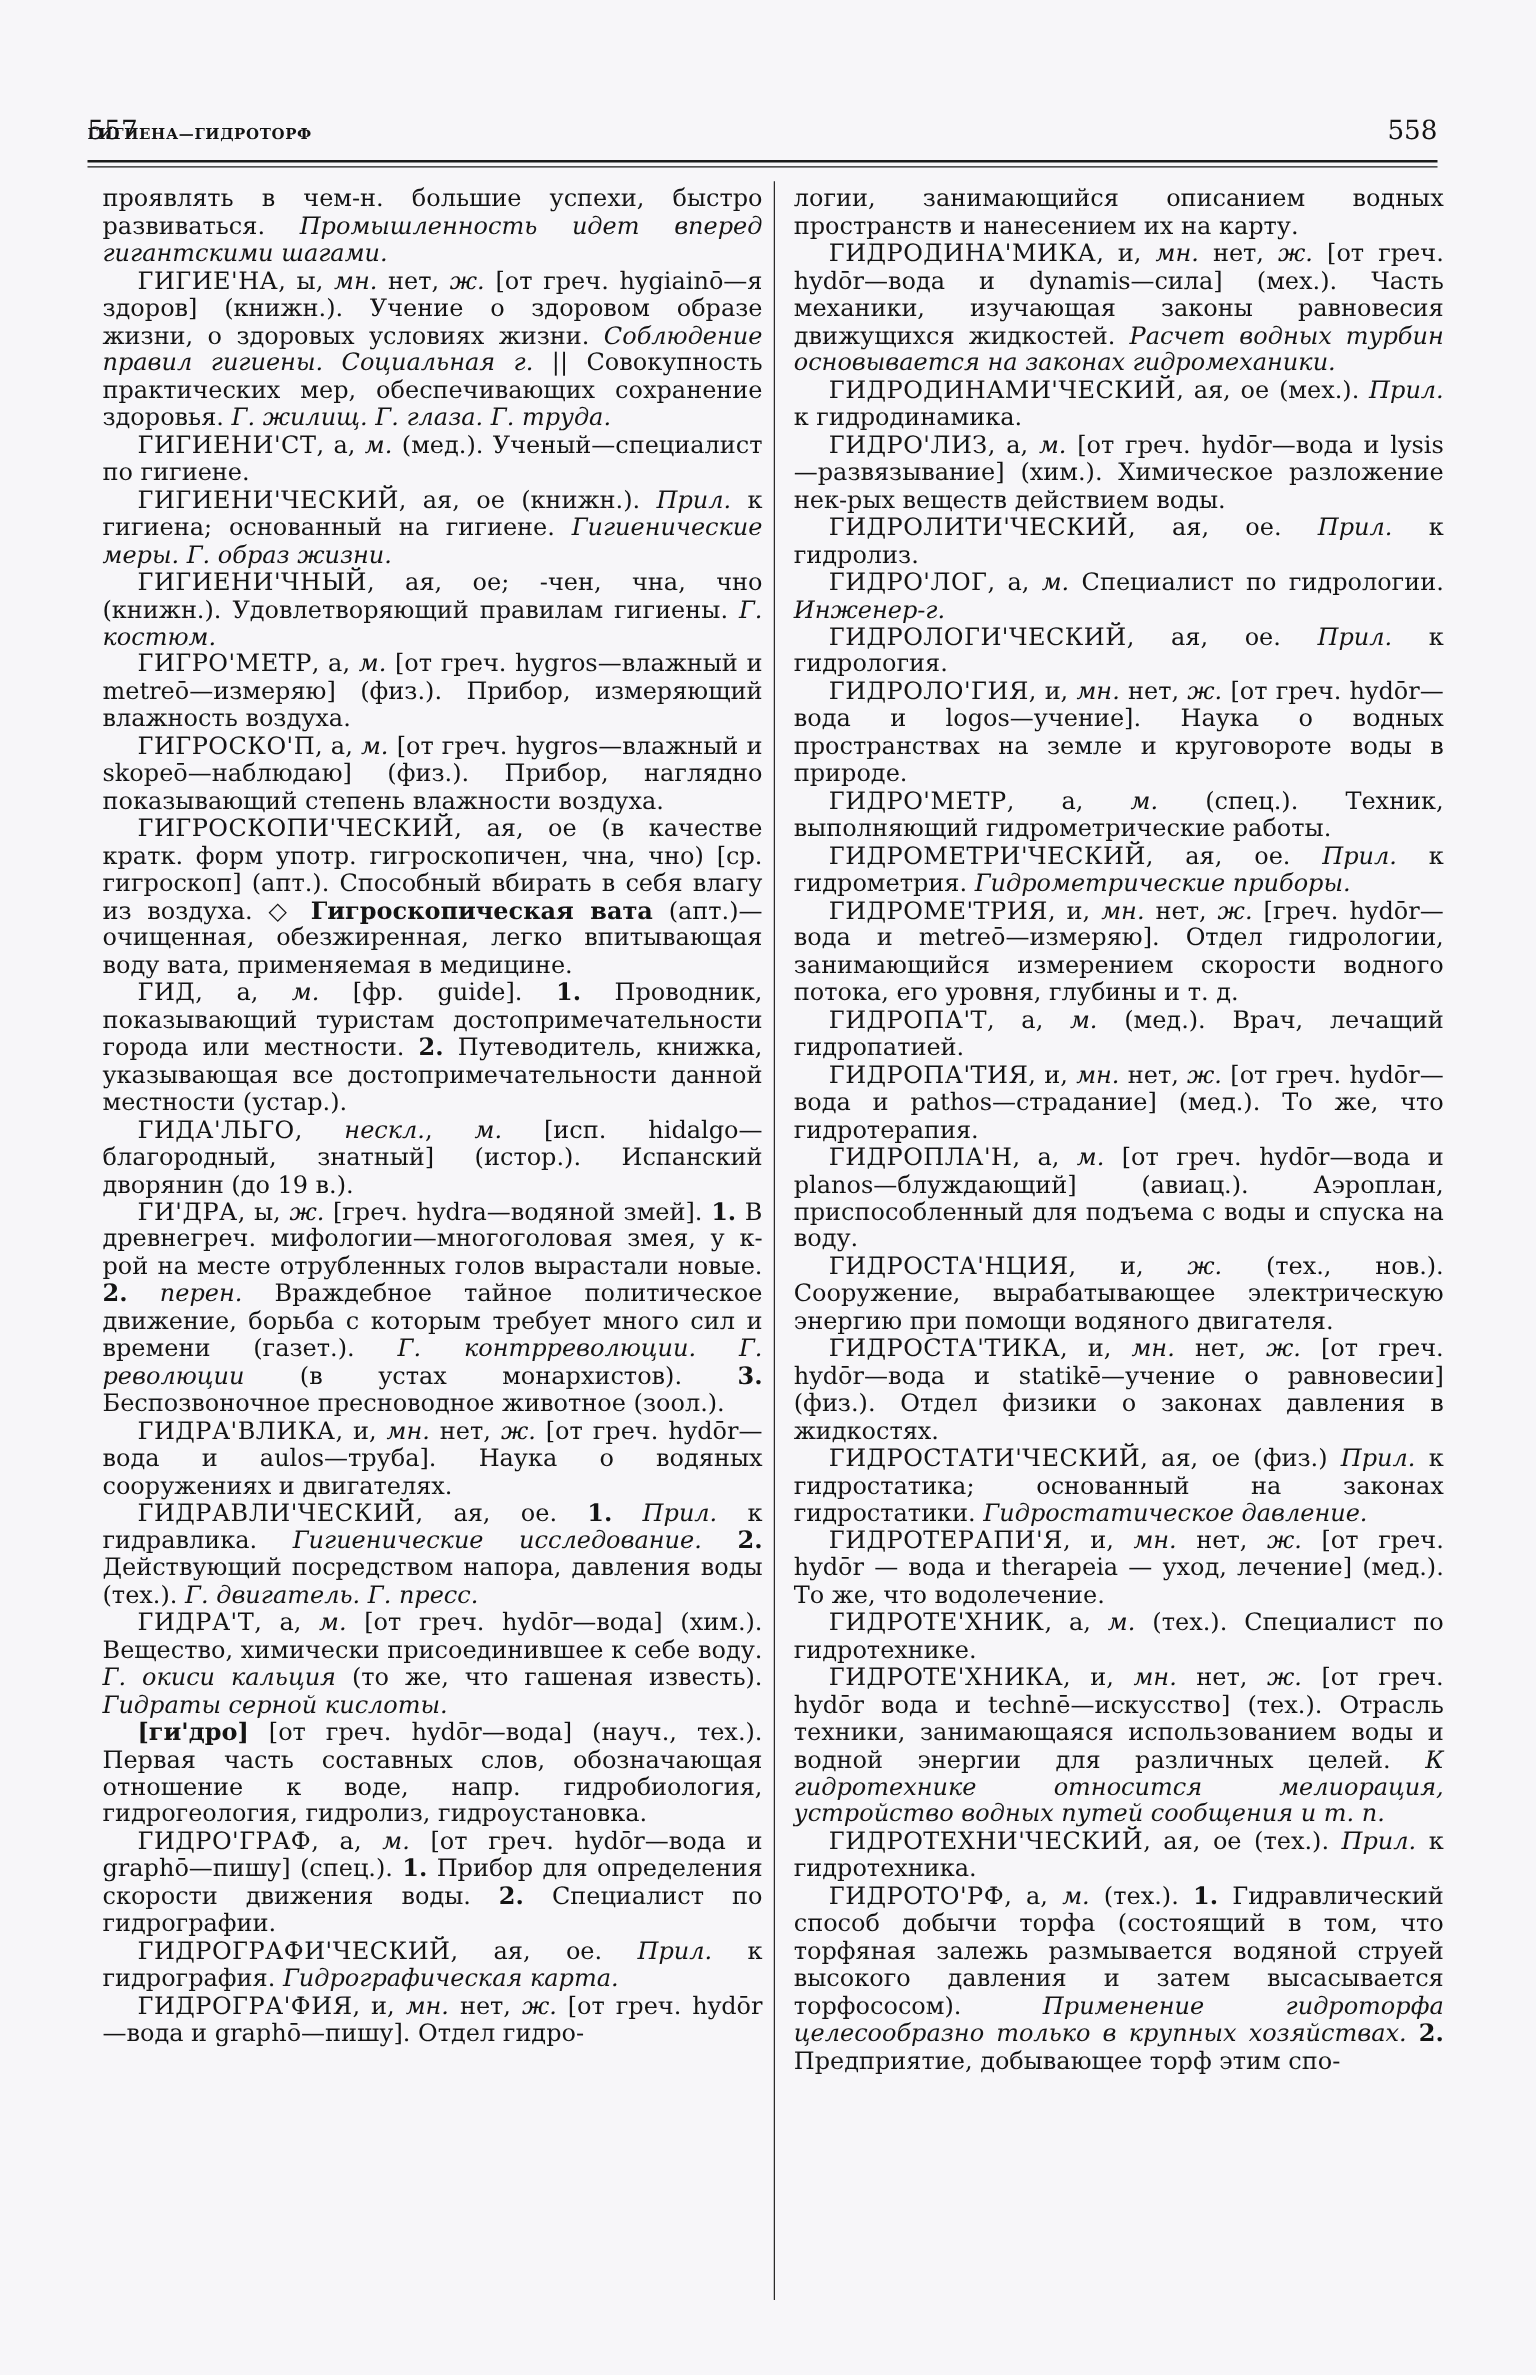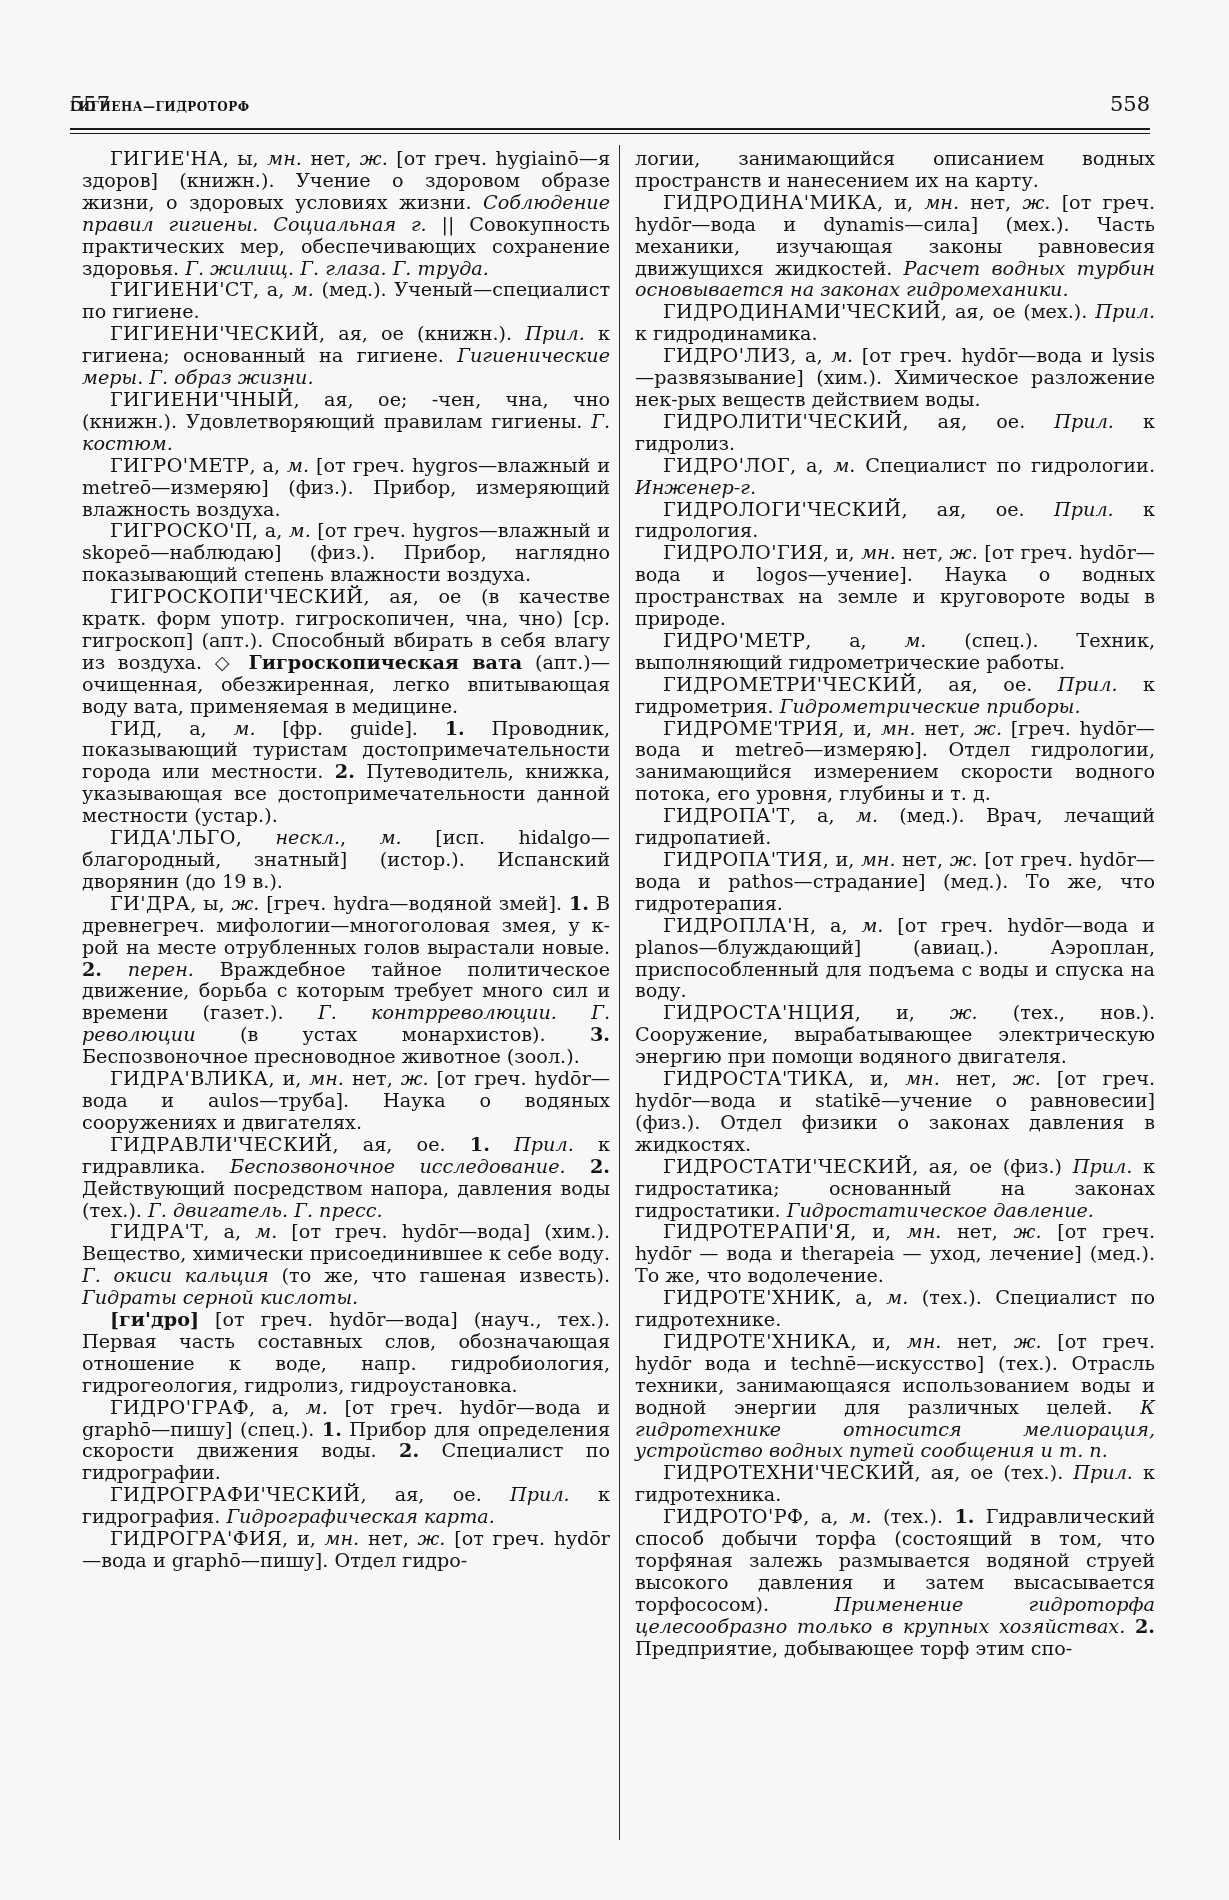--- a/index.html
+++ b/index.html
@@ -51,32 +51,33 @@
 
 <div class="header">
   <span class="page-num left">557</span>
   <span class="running-head">ГИГИЕНА—ГИДРОТОРФ</span>
   <span class="page-num right">558</span>
 </div>
 <div class="rule r1"></div>
 <div class="rule r2"></div>
 
 <div class="column left">
+    <p class="entry cont"><span>проявлять в чем-н. большие успехи, быстро развиваться. </span><span class="it">Промышленность идет вперед гигантскими шагами.</span></p>
     <p class="entry"><span class="hw">ГИГИЕ'НА</span><span>, ы, </span><span class="it">мн.</span><span> нет, </span><span class="it">ж.</span><span> [от греч. hygiainō—я здоров] (книжн.). Учение о здоровом образе жизни, о здоровых условиях жизни. </span><span class="it">Соблюдение правил гигиены. Социальная г.</span><span> || Совокупность практических мер, обеспечивающих сохранение здоровья. </span><span class="it">Г. жилищ. Г. глаза. Г. труда.</span></p>
     <p class="entry"><span class="hw">ГИГИЕНИ'СТ</span><span>, а, </span><span class="it">м.</span><span> (мед.). Ученый—специалист по гигиене.</span></p>
     <p class="entry"><span class="hw">ГИГИЕНИ'ЧЕСКИЙ</span><span>, ая, ое (книжн.). </span><span class="it">Прил.</span><span> к гигиена; основанный на гигиене. </span><span class="it">Гигиенические меры. Г. образ жизни.</span></p>
     <p class="entry"><span class="hw">ГИГИЕНИ'ЧНЫЙ</span><span>, ая, ое; -чен, чна, чно (книжн.). Удовлетворяющий правилам гигиены. </span><span class="it">Г. костюм.</span></p>
     <p class="entry"><span class="hw">ГИГРО'МЕТР</span><span>, а, </span><span class="it">м.</span><span> [от греч. hygros—влажный и metreō—измеряю] (физ.). Прибор, измеряющий влажность воздуха.</span></p>
     <p class="entry"><span class="hw">ГИГРОСКО'П</span><span>, а, </span><span class="it">м.</span><span> [от греч. hygros—влажный и skopeō—наблюдаю] (физ.). Прибор, наглядно показывающий степень влажности воздуха.</span></p>
     <p class="entry"><span class="hw">ГИГРОСКОПИ'ЧЕСКИЙ</span><span>, ая, ое (в качестве кратк. форм употр. гигроскопичен, чна, чно) [ср. гигроскоп] (апт.). Способный вбирать в себя влагу из воздуха. ◇ </span><span class="b">Гигроскопическая вата</span><span> (апт.)—очищенная, обезжиренная, легко впитывающая воду вата, применяемая в медицине.</span></p>
     <p class="entry"><span class="hw">ГИД</span><span>, а, </span><span class="it">м.</span><span> [фр. guide]. </span><span class="b">1.</span><span> Проводник, показывающий туристам достопримечательности города или местности. </span><span class="b">2.</span><span> Путеводитель, книжка, указывающая все достопримечательности данной местности (устар.).</span></p>
     <p class="entry"><span class="hw">ГИДА'ЛЬГО</span><span>, </span><span class="it">нескл.</span><span>, </span><span class="it">м.</span><span> [исп. hidalgo—благородный, знатный] (истор.). Испанский дворянин (до 19 в.).</span></p>
     <p class="entry"><span class="hw">ГИ'ДРА</span><span>, ы, </span><span class="it">ж.</span><span> [греч. hydra—водяной змей]. </span><span class="b">1.</span><span> В древнегреч. мифологии—многоголовая змея, у к-рой на месте отрубленных голов вырастали новые. </span><span class="b">2.</span><span> </span><span class="it">перен.</span><span> Враждебное тайное политическое движение, борьба с которым требует много сил и времени (газет.). </span><span class="it">Г. контрреволюции. Г. революции</span><span> (в устах монархистов). </span><span class="b">3.</span><span> Беспозвоночное пресноводное животное (зоол.).</span></p>
     <p class="entry"><span class="hw">ГИДРА'ВЛИКА</span><span>, и, </span><span class="it">мн.</span><span> нет, </span><span class="it">ж.</span><span> [от греч. hydōr—вода и aulos—труба]. Наука о водяных сооружениях и двигателях.</span></p>
-    <p class="entry"><span class="hw">ГИДРАВЛИ'ЧЕСКИЙ</span><span>, ая, ое. </span><span class="b">1.</span><span> </span><span class="it">Прил.</span><span> к гидравлика. </span><span class="it">Беспозвоночное исследование.</span><span> </span><span class="b">2.</span><span> Действующий посредством напора, давления воды (тех.). </span><span class="it">Г. двигатель. Г. пресс.</span></p>
+    <p class="entry"><span class="hw">ГИДРАВЛИ'ЧЕСКИЙ</span><span>, ая, ое. </span><span class="b">1.</span><span> </span><span class="it">Прил.</span><span> к гидравлика. </span><span class="it">Гигиенические исследование.</span><span> </span><span class="b">2.</span><span> Действующий посредством напора, давления воды (тех.). </span><span class="it">Г. двигатель. Г. пресс.</span></p>
     <p class="entry"><span class="hw">ГИДРА'Т</span><span>, а, </span><span class="it">м.</span><span> [от греч. hydōr—вода] (хим.). Вещество, химически присоединившее к себе воду. </span><span class="it">Г. окиси кальция</span><span> (то же, что гашеная известь). </span><span class="it">Гидраты серной кислоты.</span></p>
     <p class="entry"><span class="b">[ги'дро]</span><span> [от греч. hydōr—вода] (науч., тех.). Первая часть составных слов, обозначающая отношение к воде, напр. гидробиология, гидрогеология, гидролиз, гидроустановка.</span></p>
     <p class="entry"><span class="hw">ГИДРО'ГРАФ</span><span>, а, </span><span class="it">м.</span><span> [от греч. hydōr—вода и graphō—пишу] (спец.). </span><span class="b">1.</span><span> Прибор для определения скорости движения воды. </span><span class="b">2.</span><span> Специалист по гидрографии.</span></p>
     <p class="entry"><span class="hw">ГИДРОГРАФИ'ЧЕСКИЙ</span><span>, ая, ое. </span><span class="it">Прил.</span><span> к гидрография. </span><span class="it">Гидрографическая карта.</span></p>
     <p class="entry"><span class="hw">ГИДРОГРА'ФИЯ</span><span>, и, </span><span class="it">мн.</span><span> нет, </span><span class="it">ж.</span><span> [от греч. hydōr—вода и graphō—пишу]. Отдел гидро-</span></p>
   </div>
 <div class="col-divider"></div>
 <div class="column right">
     <p class="entry cont"><span>логии, занимающийся описанием водных пространств и нанесением их на карту.</span></p>
     <p class="entry"><span class="hw">ГИДРОДИНА'МИКА</span><span>, и, </span><span class="it">мн.</span><span> нет, </span><span class="it">ж.</span><span> [от греч. hydōr—вода и dynamis—сила] (мех.). Часть механики, изучающая законы равновесия движущихся жидкостей. </span><span class="it">Расчет водных турбин основывается на законах гидромеханики.</span></p>

